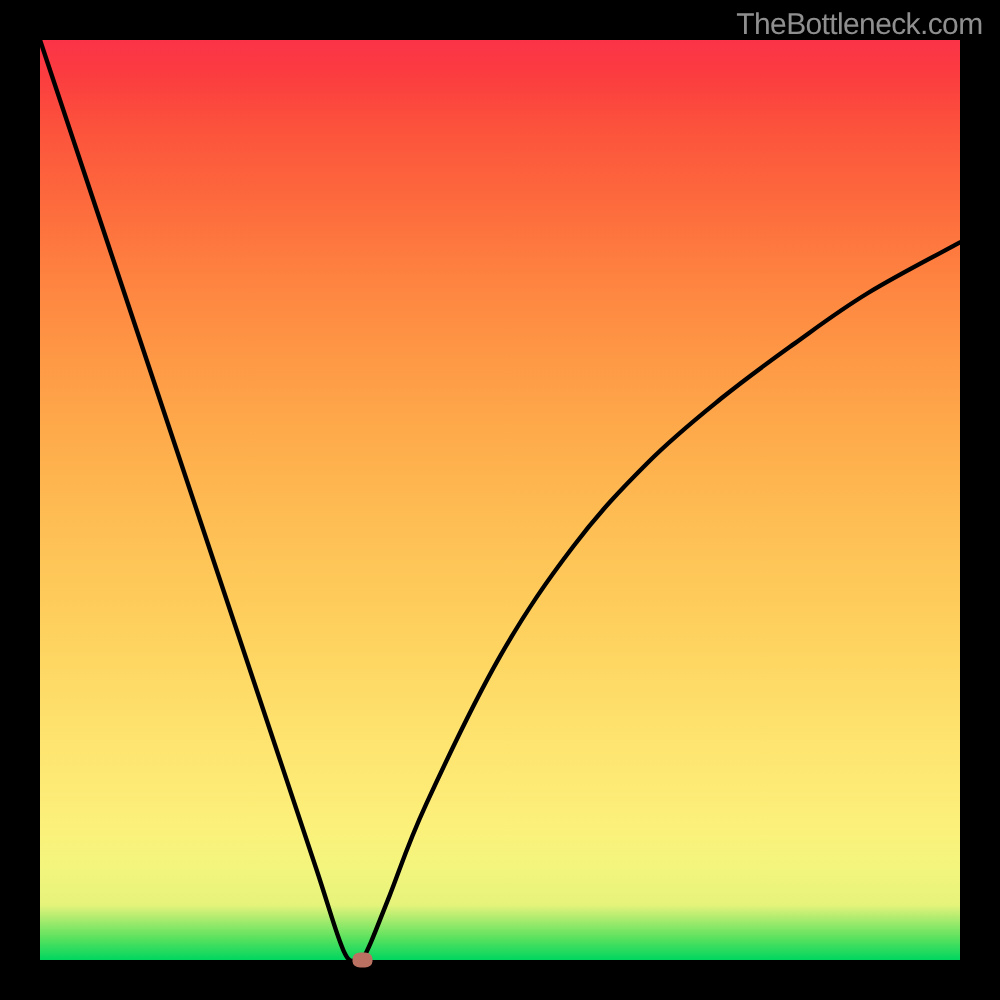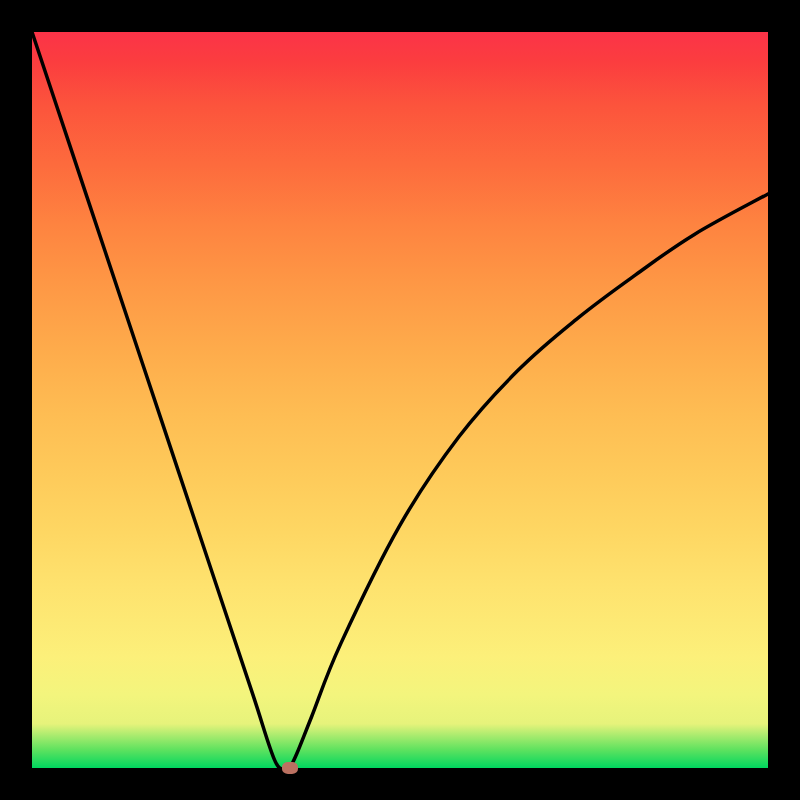--- a/index.html
+++ b/index.html
@@ -67,20 +67,21 @@
     height: 12px;
     border-radius: 6px / 5px;
     background: #bb7161;
     transform: translate(-50%, -50%);
   }
 </style>
 </head>
 <body>
 
 <div class="stage">
+  <div class="watermark">TheBottleneck.com</div>
 
   <div class="plot-area">
     <svg class="curve" viewBox="0 0 736 736" preserveAspectRatio="none">
       <path id="curve-path" d="M 0.00 0.00 C 6.62 19.87, 23.55 70.66, 36.80 110.40 C 50.05 150.14, 60.35 181.06, 73.60 220.80 C 86.85 260.54, 97.15 291.46, 110.40 331.20 C 123.65 370.94, 133.95 401.86, 147.20 441.60 C 160.45 481.34, 170.75 512.26, 184.00 552.00 C 197.25 591.74, 210.20 630.60, 220.80 662.40 C 231.40 694.20, 236.92 715.39, 242.88 728.64 C 248.84 741.89, 251.27 734.68, 253.92 736.00 C 256.57 737.32, 255.61 738.65, 257.60 736.00 C 259.59 733.35, 260.99 730.55, 264.96 721.28 C 268.93 712.01, 271.73 704.35, 279.68 684.48 C 287.63 664.61, 293.22 645.32, 309.12 610.88 C 325.02 576.44, 346.80 530.21, 368.00 493.12 C 389.20 456.03, 405.68 432.62, 426.88 404.80 C 448.08 376.98, 464.56 359.76, 485.76 338.56 C 506.96 317.36, 523.44 304.26, 544.64 287.04 C 565.84 269.82, 582.32 258.12, 603.52 242.88 C 624.72 227.64, 638.55 216.97, 662.40 202.40 C 686.25 187.83, 722.75 169.21, 736.00 161.92" fill="none" stroke="#000" stroke-width="3.5" stroke-linejoin="round" stroke-linecap="round"></path>
     </svg>
     <div class="marker" id="marker-dot" style="left: 257.6px; top: 736px;"></div>
   </div>
 </div>
 
 </body></html>

